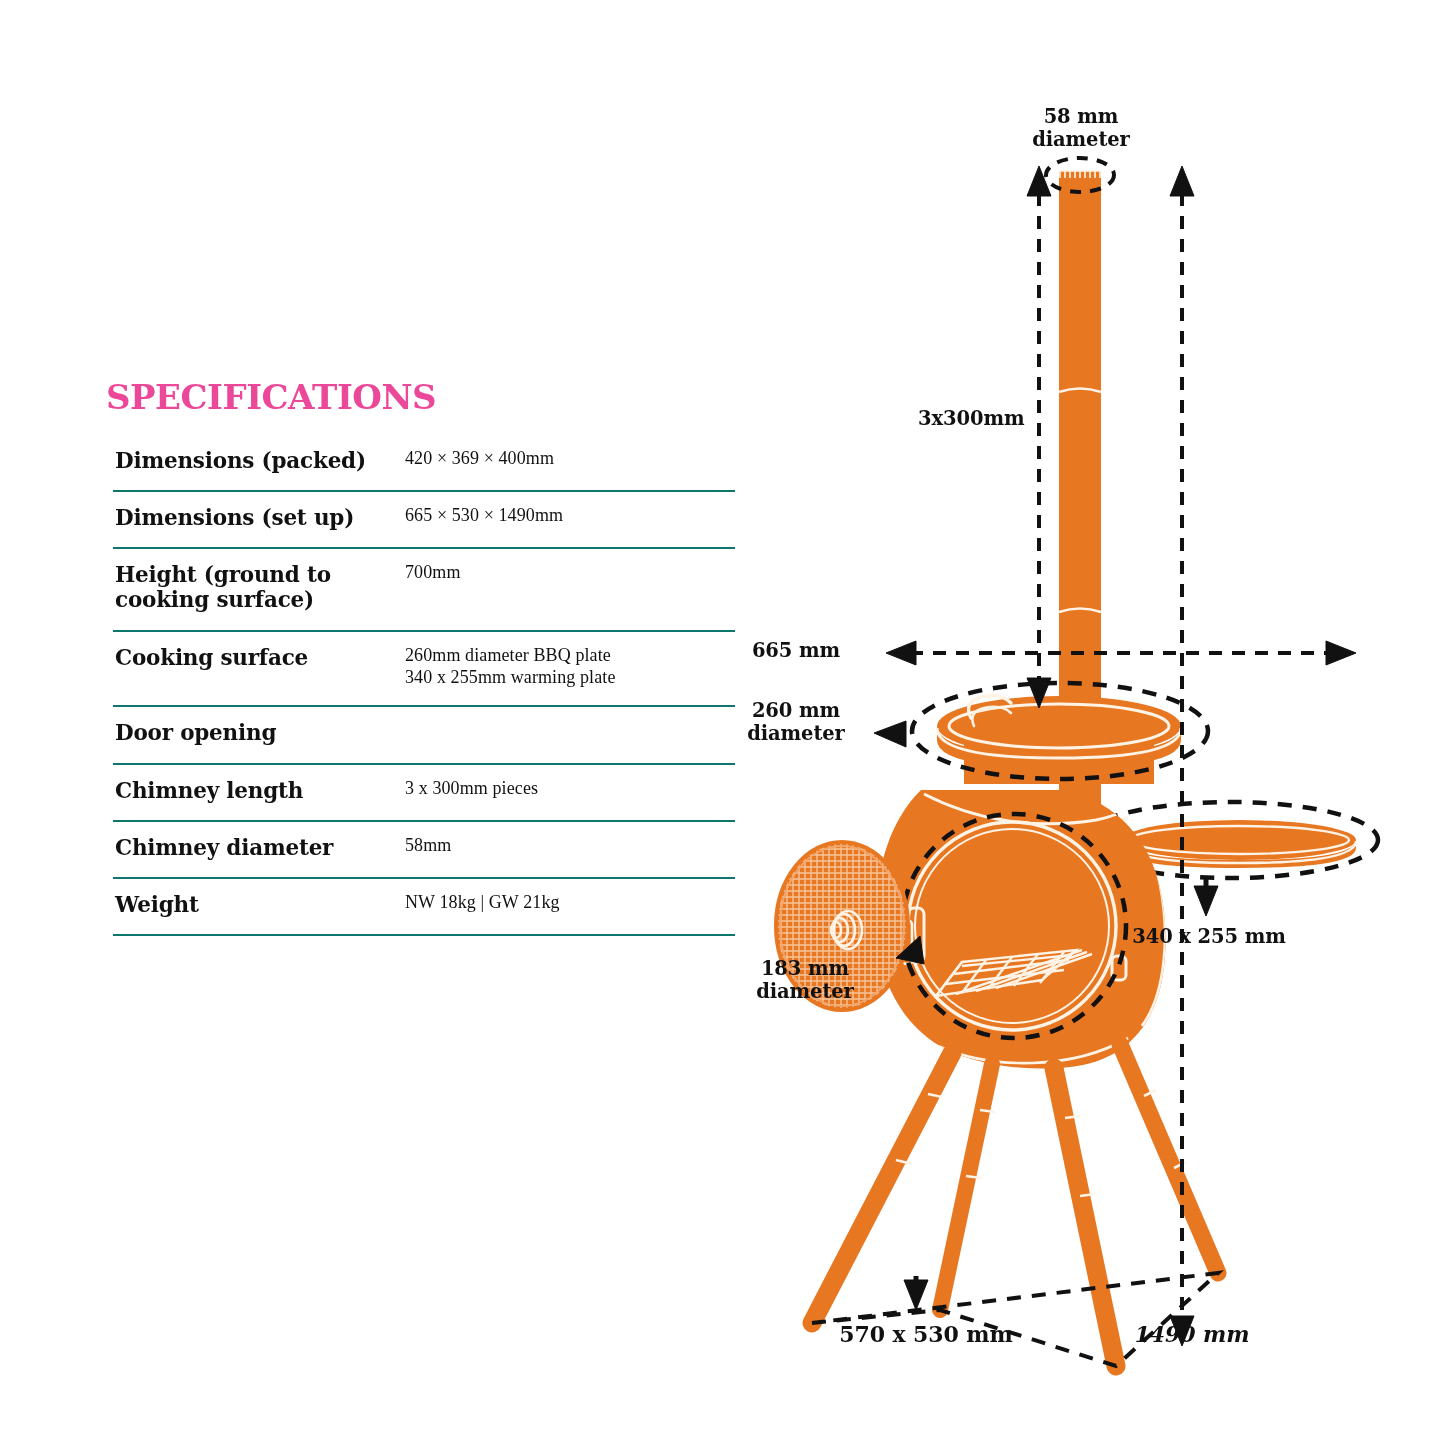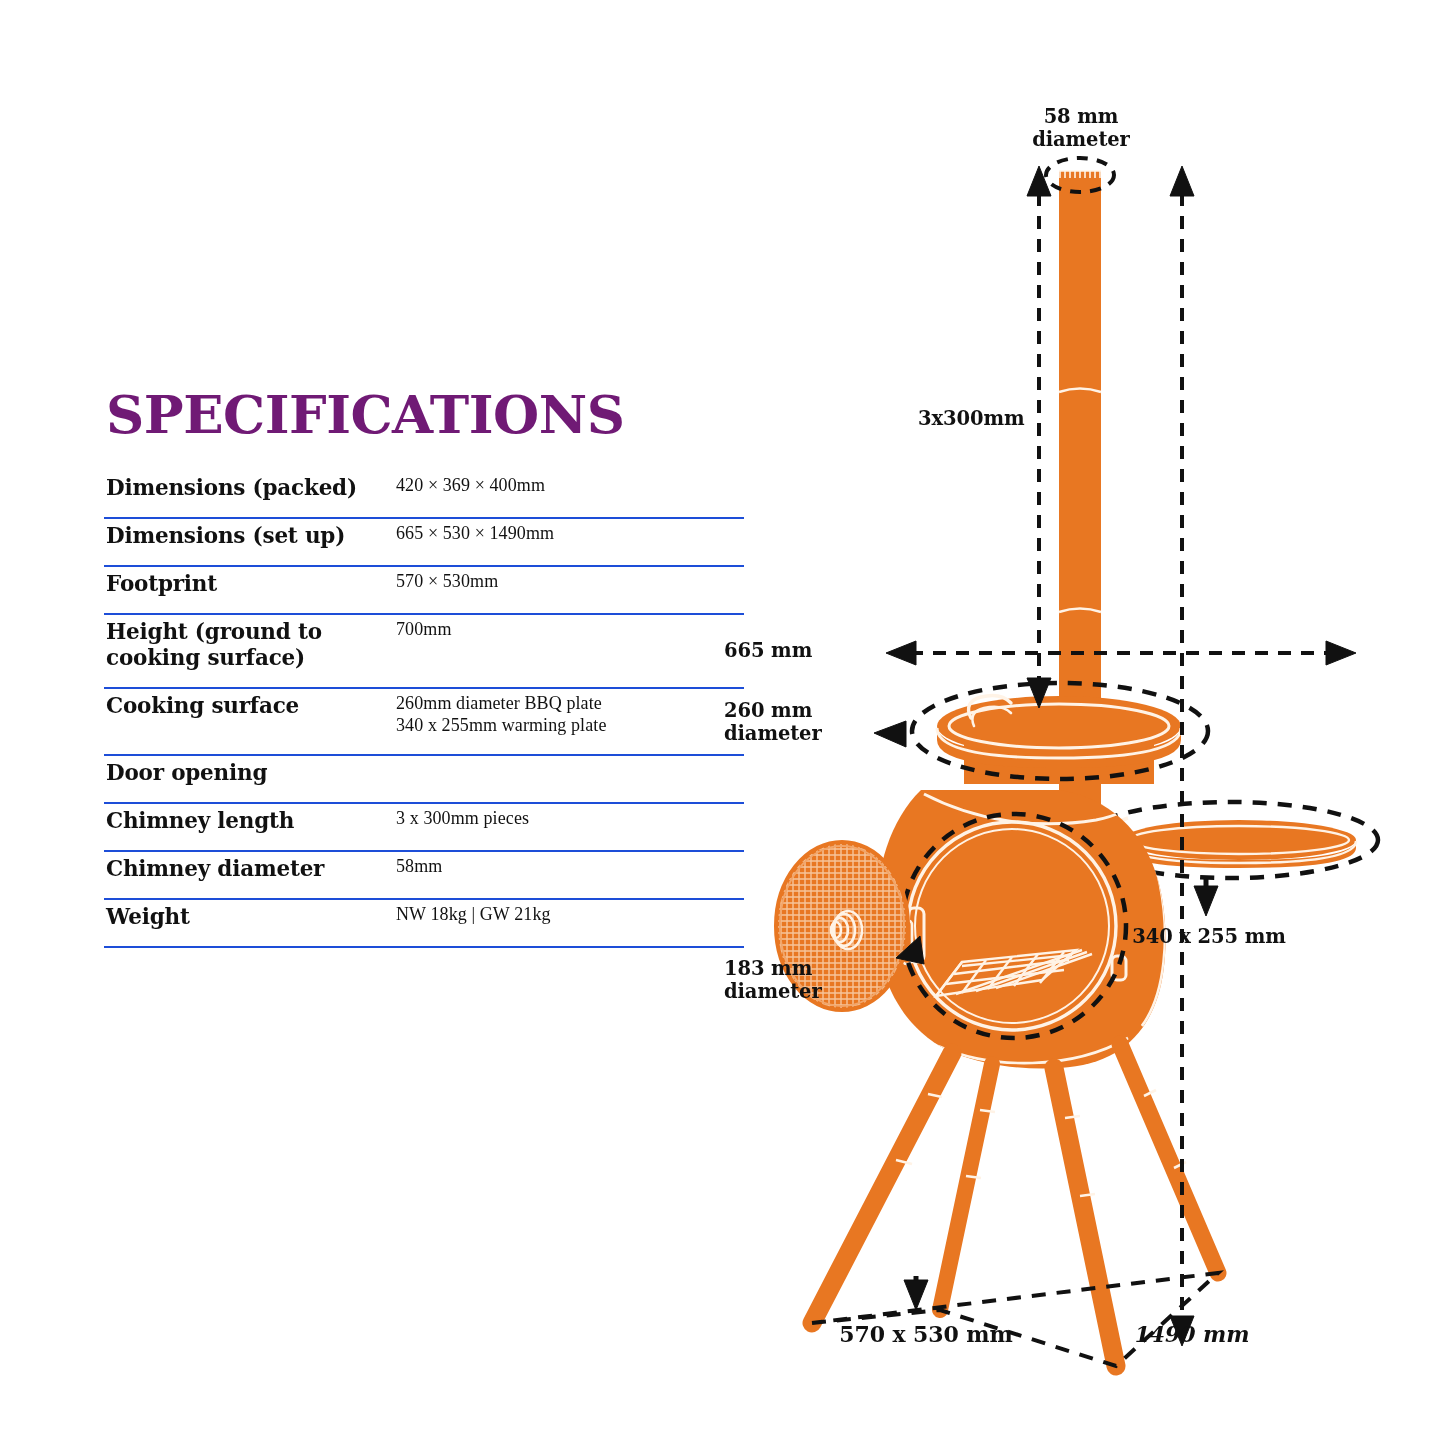--- a/index.html
+++ b/index.html
@@ -26,34 +26,34 @@
   #spec-panel {
     position: absolute;
     left: 104px;
     top: 372px;
     width: 640px;
   }
 
   #spec-title {
     font-family: "DejaVu Serif", "Liberation Serif", serif;
     font-weight: bold;
-    font-size: 53px;
+    font-size: 34px;
     letter-spacing: -0.5px;
-    color: #701a75;
+    color: #ec4899;
     line-height: 1.0;
-    margin: 16px 0 34px 2px;
+    margin: 8px 0 34px 2px;
     white-space: nowrap;
   }
 
   .spec-row {
     display: flex;
     align-items: flex-start;
-    border-bottom: 2px solid #1d4ed8;
+    border-bottom: 2px solid #0f766e;
     padding: 0 0 17px 0;
-    margin: 0;
+    margin: 9px;
   }
   .spec-row:first-of-type { padding-top: 0; }
   .spec-row + .spec-row { padding-top: 4px; }
 
   .spec-label {
     width: 292px;
     flex: 0 0 292px;
     font-family: "DejaVu Serif", "Liberation Serif", serif;
     font-weight: bold;
     font-size: 21.5px;
@@ -89,45 +89,41 @@
     position: absolute;
     font-family: "DejaVu Serif", "Liberation Serif", serif;
     font-weight: bold;
     font-size: 19.5px;
     line-height: 1.16;
     color: #111111;
     letter-spacing: -0.1px;
     white-space: pre-line;
   }
   .dimlabel.center { text-align: center; }
-  .dimlabel.right  { text-align: left; }
+  .dimlabel.right  { text-align: center; }
 </style>
 </head>
 <body>
 
 <div id="page">
 
   <div id="spec-panel">
 
     <div id="spec-title">SPECIFICATIONS</div>
 
     <div class="spec-row">
       <div class="spec-label">Dimensions (packed)</div>
       <div class="spec-value">420 × 369 × 400mm</div>
     </div>
 
     <div class="spec-row">
       <div class="spec-label">Dimensions (set up)</div>
       <div class="spec-value">665 × 530 × 1490mm</div>
     </div>
 
-    <div class="spec-row">
-      <div class="spec-label">Footprint</div>
-      <div class="spec-value">570 × 530mm</div>
-    </div>
 
     <div class="spec-row">
       <div class="spec-label">Height (ground to cooking surface)</div>
       <div class="spec-value">700mm</div>
     </div>
 
     <div class="spec-row">
       <div class="spec-label">Cooking surface</div>
       <div class="spec-value">260mm diameter BBQ plate
 340 x 255mm warming plate</div>

